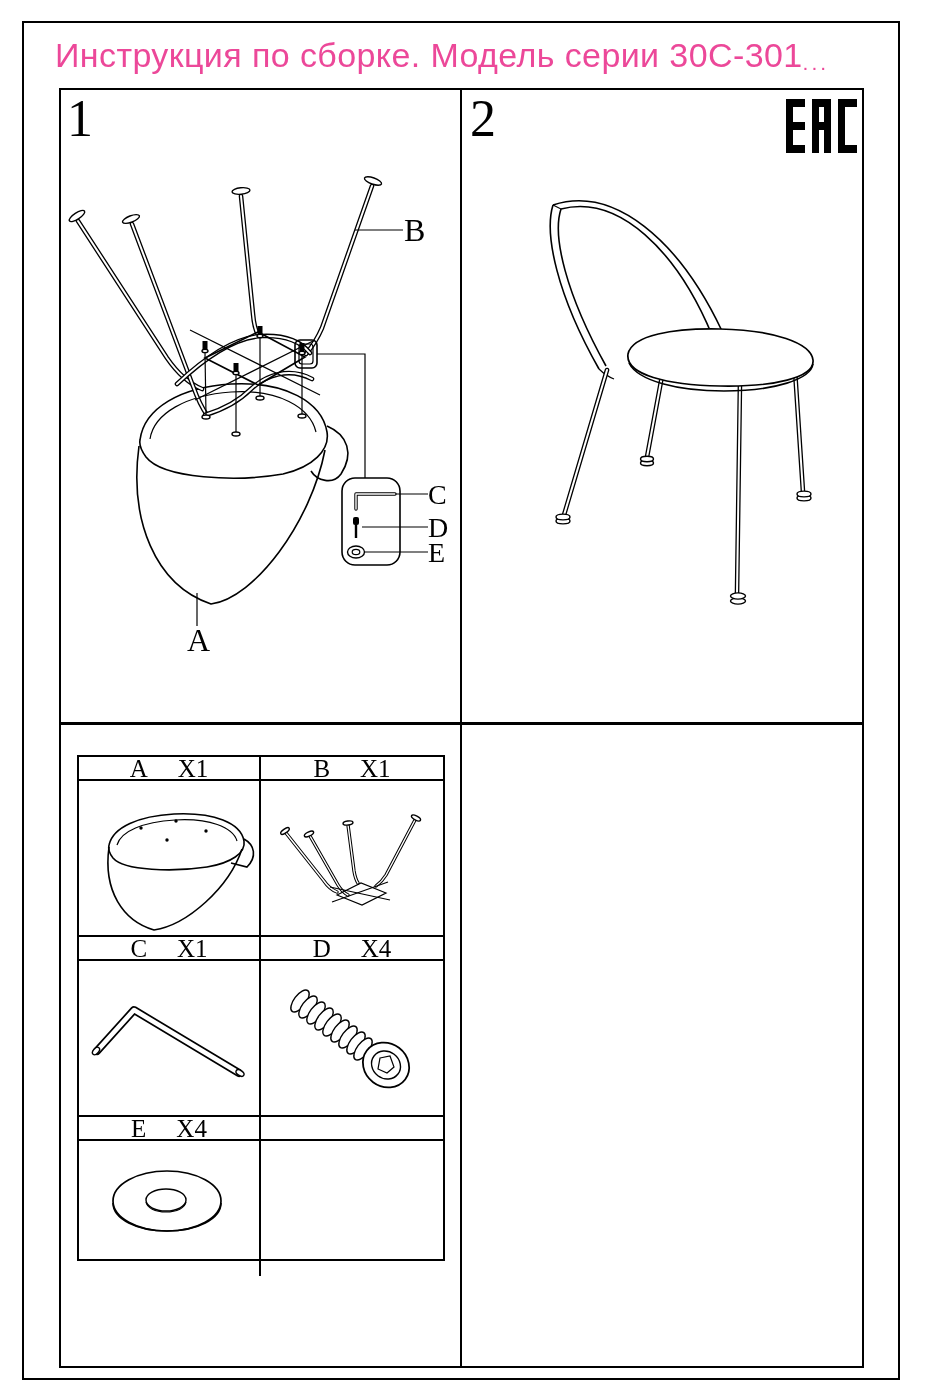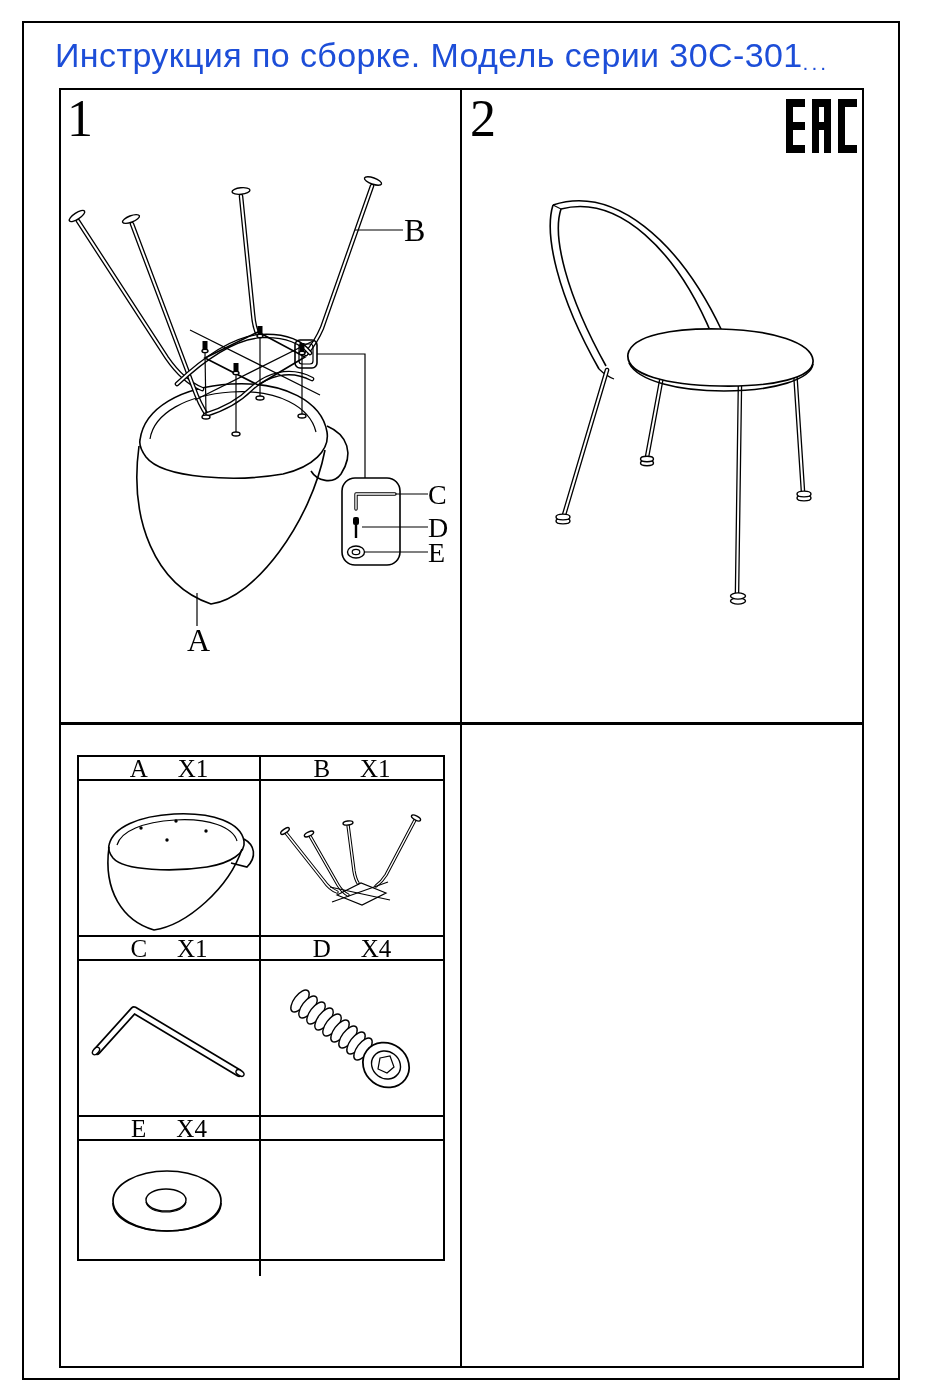--- a/index.html
+++ b/index.html
@@ -1,20 +1,20 @@
 <!DOCTYPE html>
 <html><head>
 <meta charset="utf-8">
 <style>
   html,body{margin:0;padding:0;background:#e8e8e8;}
   .page{position:relative;width:933px;height:1400px;background:#ffffff;overflow:hidden;
         font-family:"Liberation Sans","DejaVu Sans",sans-serif;color:#000;}
   .abs{position:absolute;}
   .frame{border:2px solid #000;box-sizing:border-box;background:transparent;}
-  .doc-title{left:55px;top:36px;font-size:34px;letter-spacing:.4px;white-space:nowrap;color:#1d4ed8;}
+  .doc-title{left:55px;top:36px;font-size:34px;letter-spacing:.4px;white-space:nowrap;color:#ec4899;}
   .doc-title .suffix{font-size:21px;letter-spacing:3px;position:relative;top:3px;}
   .serif{font-family:"Liberation Serif","DejaVu Serif",serif;color:#000;}
   .step-num{font-size:52px;line-height:1;}
   .fig-label{font-size:30px;line-height:1;}
   
   .parts-table{left:77px;top:755px;width:368px;height:506px;border:2px solid #000;box-sizing:border-box;
                display:grid;grid-template-columns:1fr 1fr;grid-template-rows:24px 156px 24px 156px 24px 1fr;}
   .pt-cell{border-right:2px solid #000;border-bottom:2px solid #000;display:flex;align-items:center;justify-content:center;}
   .pt-cell.col2{border-right:none;}
   .pt-cell.row-last{border-bottom:none;}

